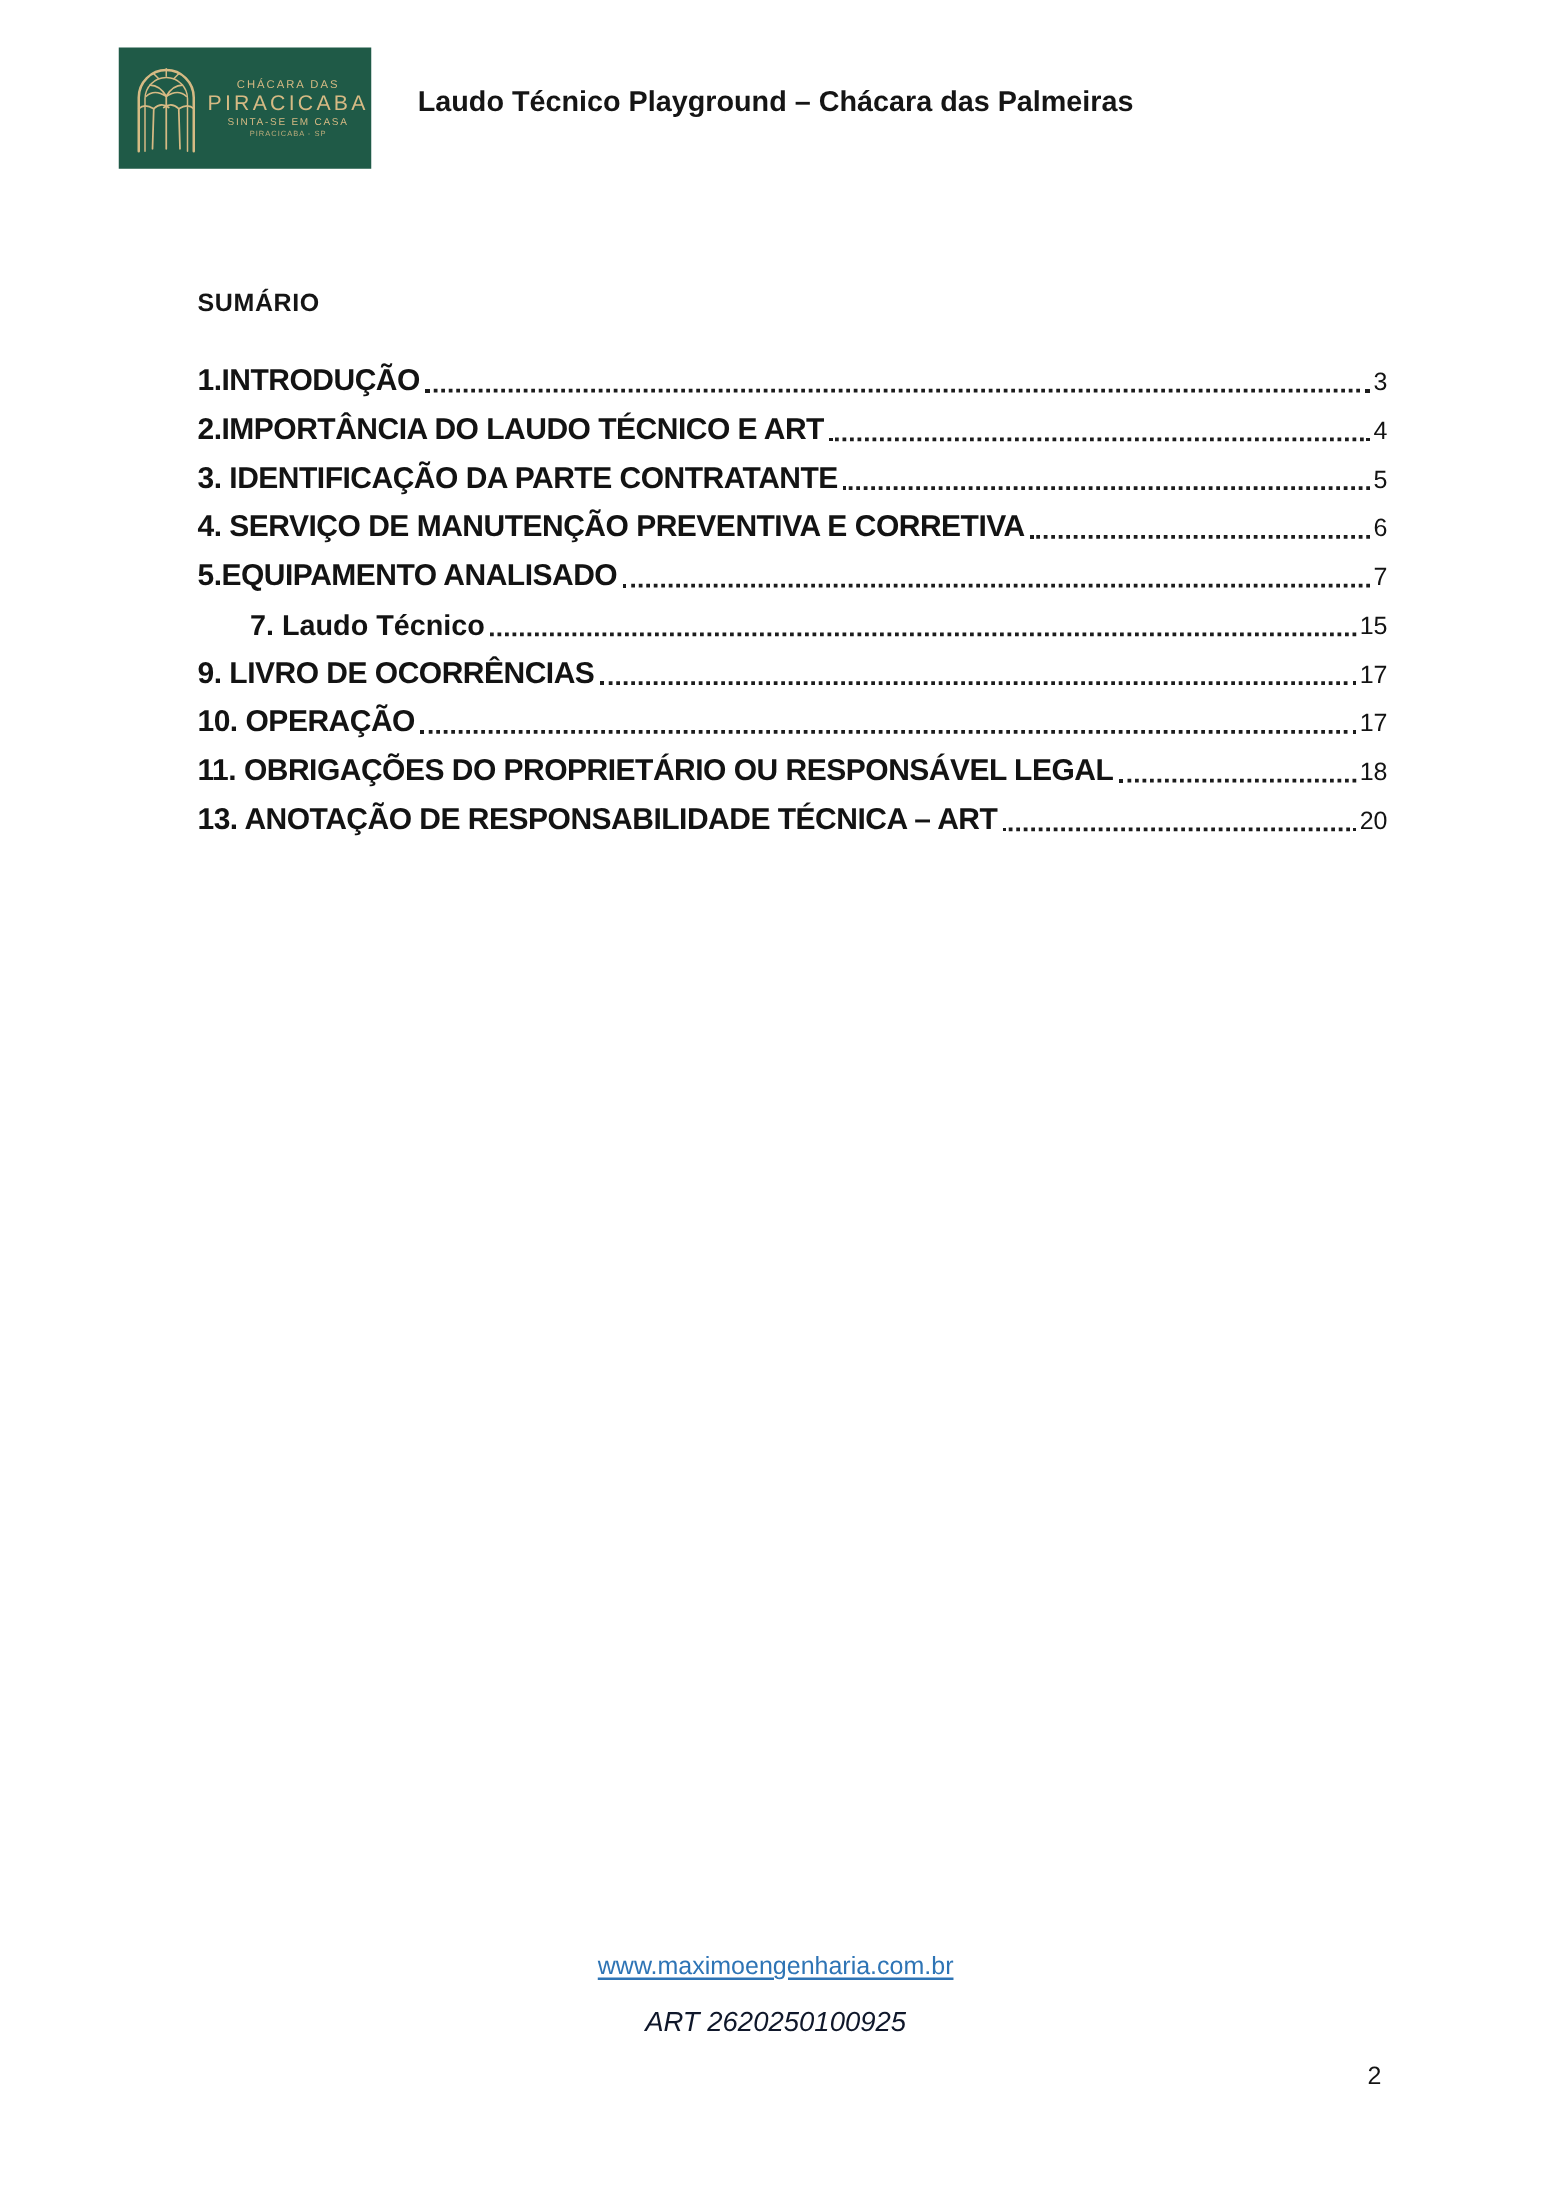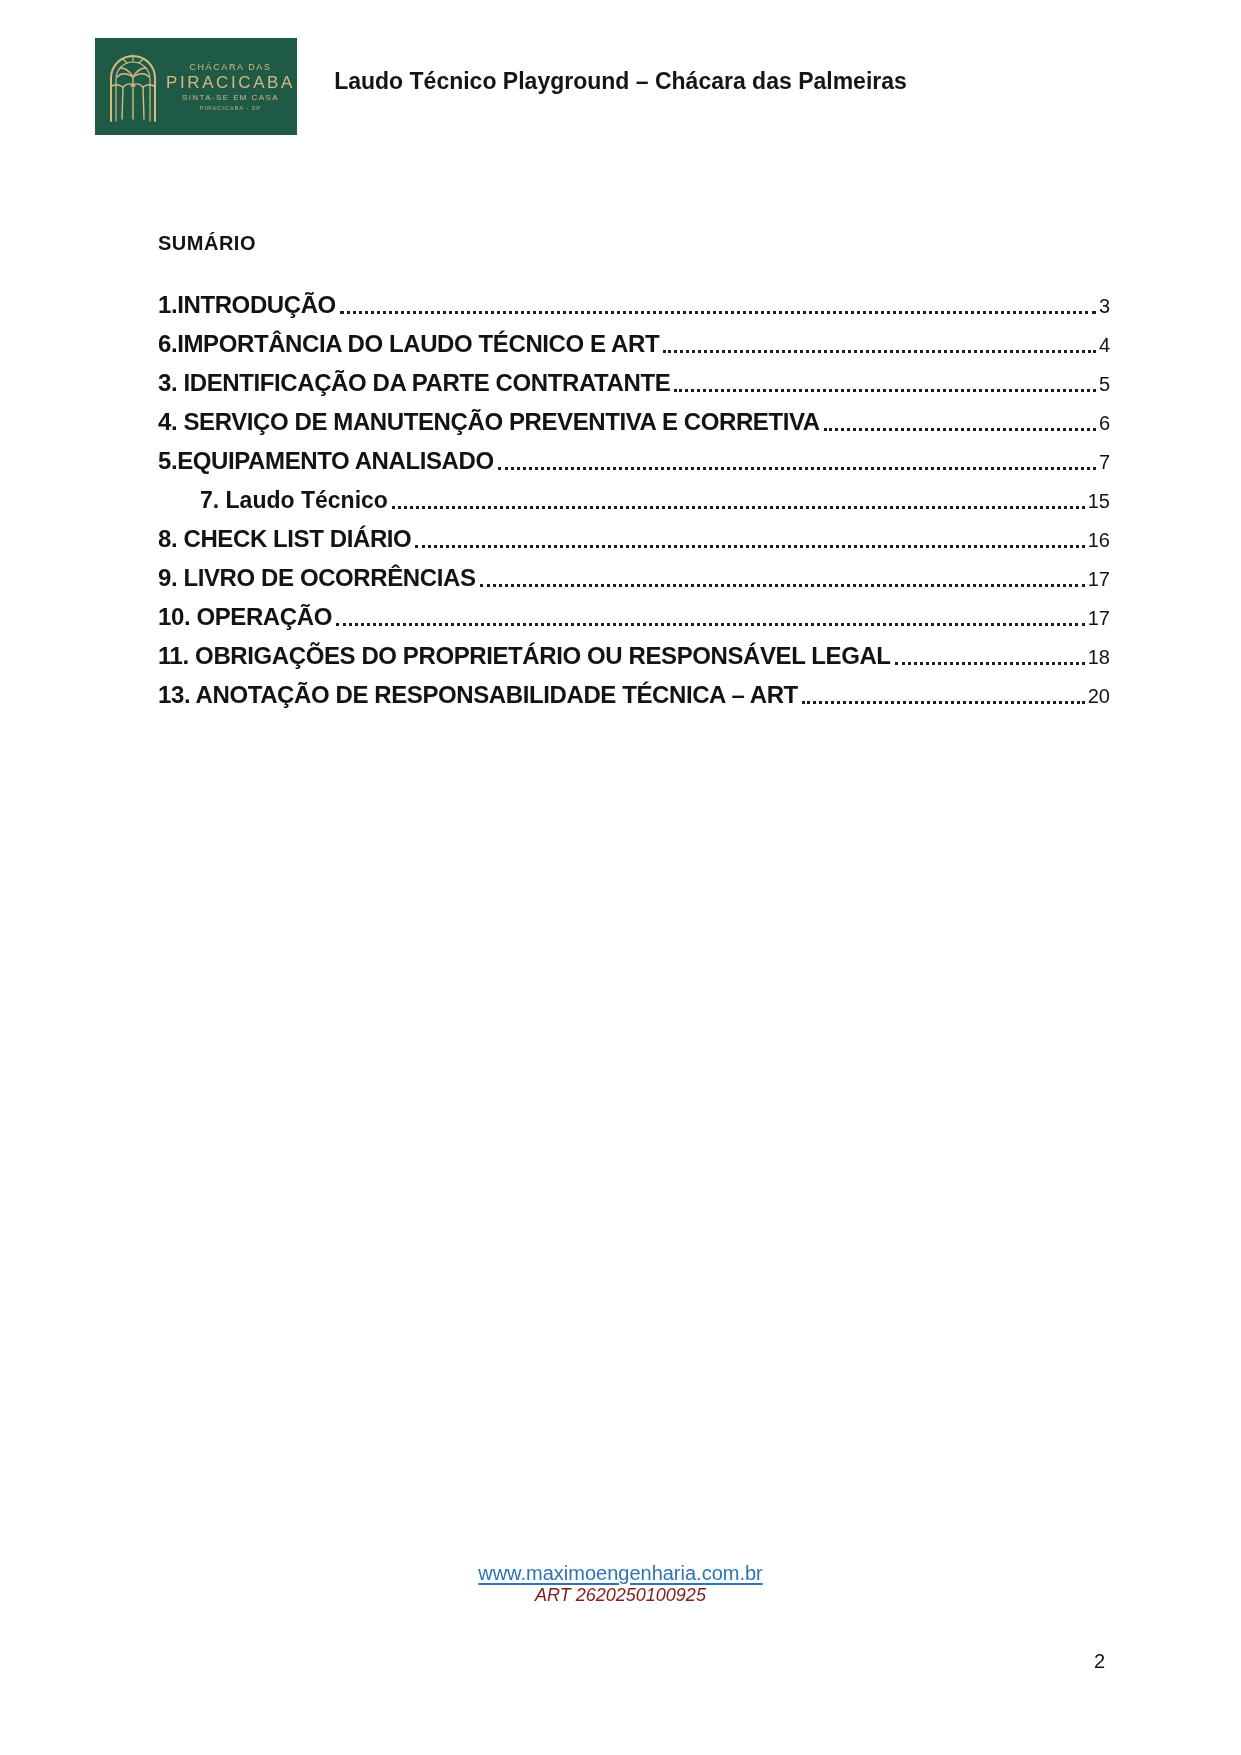--- a/index.html
+++ b/index.html
@@ -111,24 +111,24 @@
   }
   .footer-link {
     font-size: 20px;
     color: var(--link);
     text-decoration: underline;
     text-underline-offset: 3px;
     cursor: pointer;
     text-align: center;
   }
   .footer-art {
-    margin-top: 0;
-    font-size: 18px;
+    margin-top: 20px;
+    font-size: 22px;
     font-style: italic;
-    color: #7f1d1d;
+    color: #0f172a;
   }
   .page-number {
     position: absolute;
     top: 1650px;
     left: 1094px;
     font-size: 20px;
     color: #141414;
   }
 </style>
 </head>
@@ -179,21 +179,21 @@
   <div class="content">
     <div class="summary-heading">SUMÁRIO</div>
 
     <div class="toc">
       <div class="toc-row">
         <span class="toc-label">1.INTRODUÇÃO</span>
         <span class="dots"></span>
         <span class="toc-page">3</span>
       </div>
       <div class="toc-row">
-        <span class="toc-label">6.IMPORTÂNCIA DO LAUDO TÉCNICO E ART</span>
+        <span class="toc-label">2.IMPORTÂNCIA DO LAUDO TÉCNICO E ART</span>
         <span class="dots"></span>
         <span class="toc-page">4</span>
       </div>
       <div class="toc-row">
         <span class="toc-label">3. IDENTIFICAÇÃO DA PARTE CONTRATANTE</span>
         <span class="dots"></span>
         <span class="toc-page">5</span>
       </div>
       <div class="toc-row">
         <span class="toc-label">4. SERVIÇO DE MANUTENÇÃO PREVENTIVA E CORRETIVA</span>
@@ -202,25 +202,20 @@
       </div>
       <div class="toc-row">
         <span class="toc-label">5.EQUIPAMENTO ANALISADO</span>
         <span class="dots"></span>
         <span class="toc-page">7</span>
       </div>
       <div class="toc-row sub">
         <span class="toc-label">7. Laudo Técnico</span>
         <span class="dots"></span>
         <span class="toc-page">15</span>
-      </div>
-      <div class="toc-row">
-        <span class="toc-label">8. CHECK LIST DIÁRIO</span>
-        <span class="dots"></span>
-        <span class="toc-page">16</span>
       </div>
       <div class="toc-row">
         <span class="toc-label">9. LIVRO DE OCORRÊNCIAS</span>
         <span class="dots"></span>
         <span class="toc-page">17</span>
       </div>
       <div class="toc-row">
         <span class="toc-label">10. OPERAÇÃO</span>
         <span class="dots"></span>
         <span class="toc-page">17</span>

